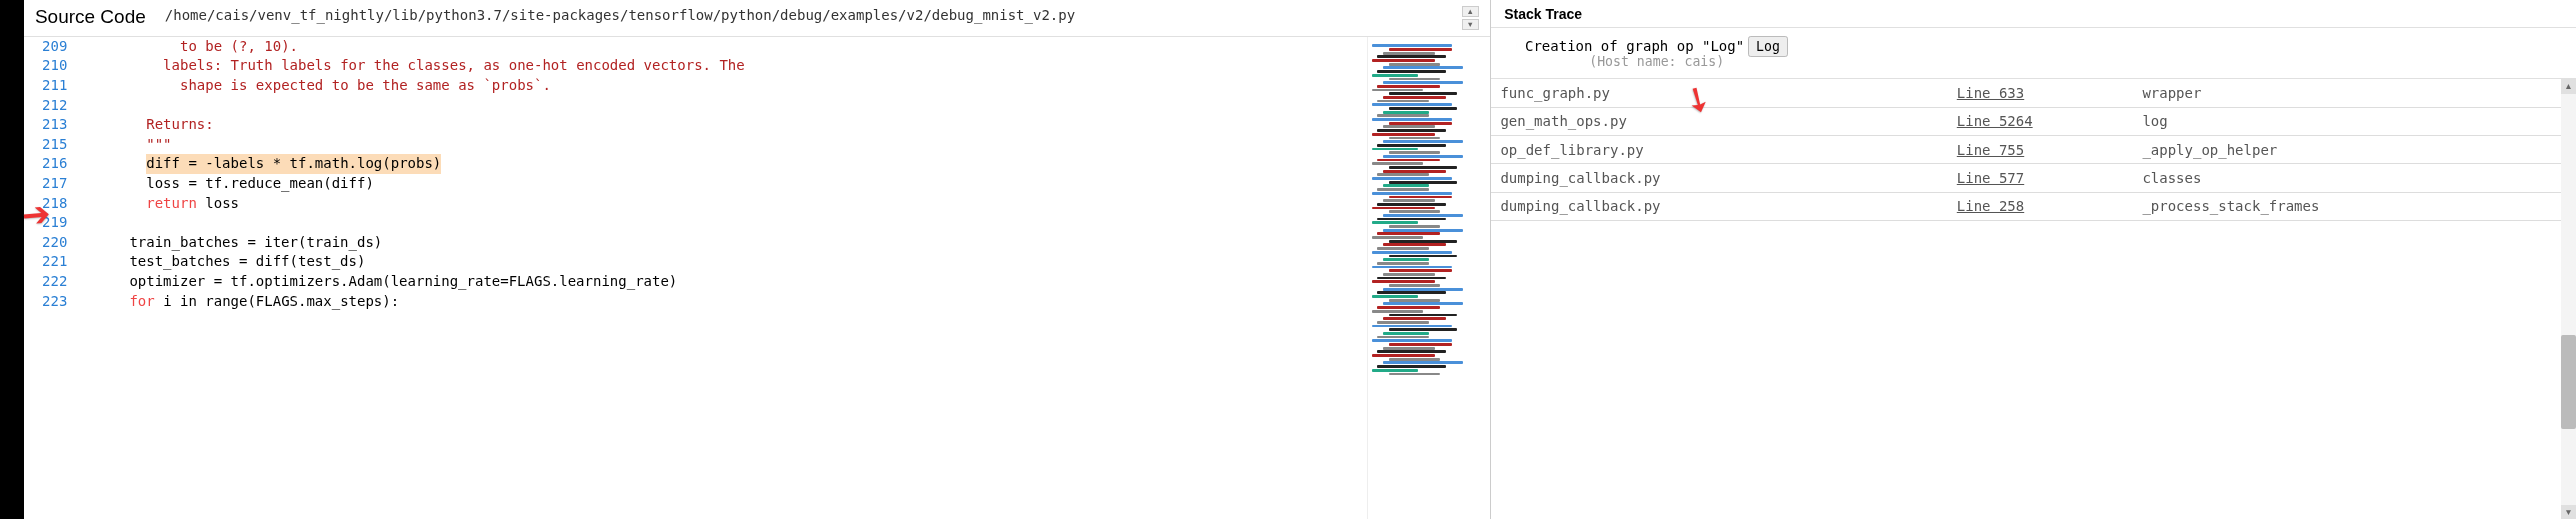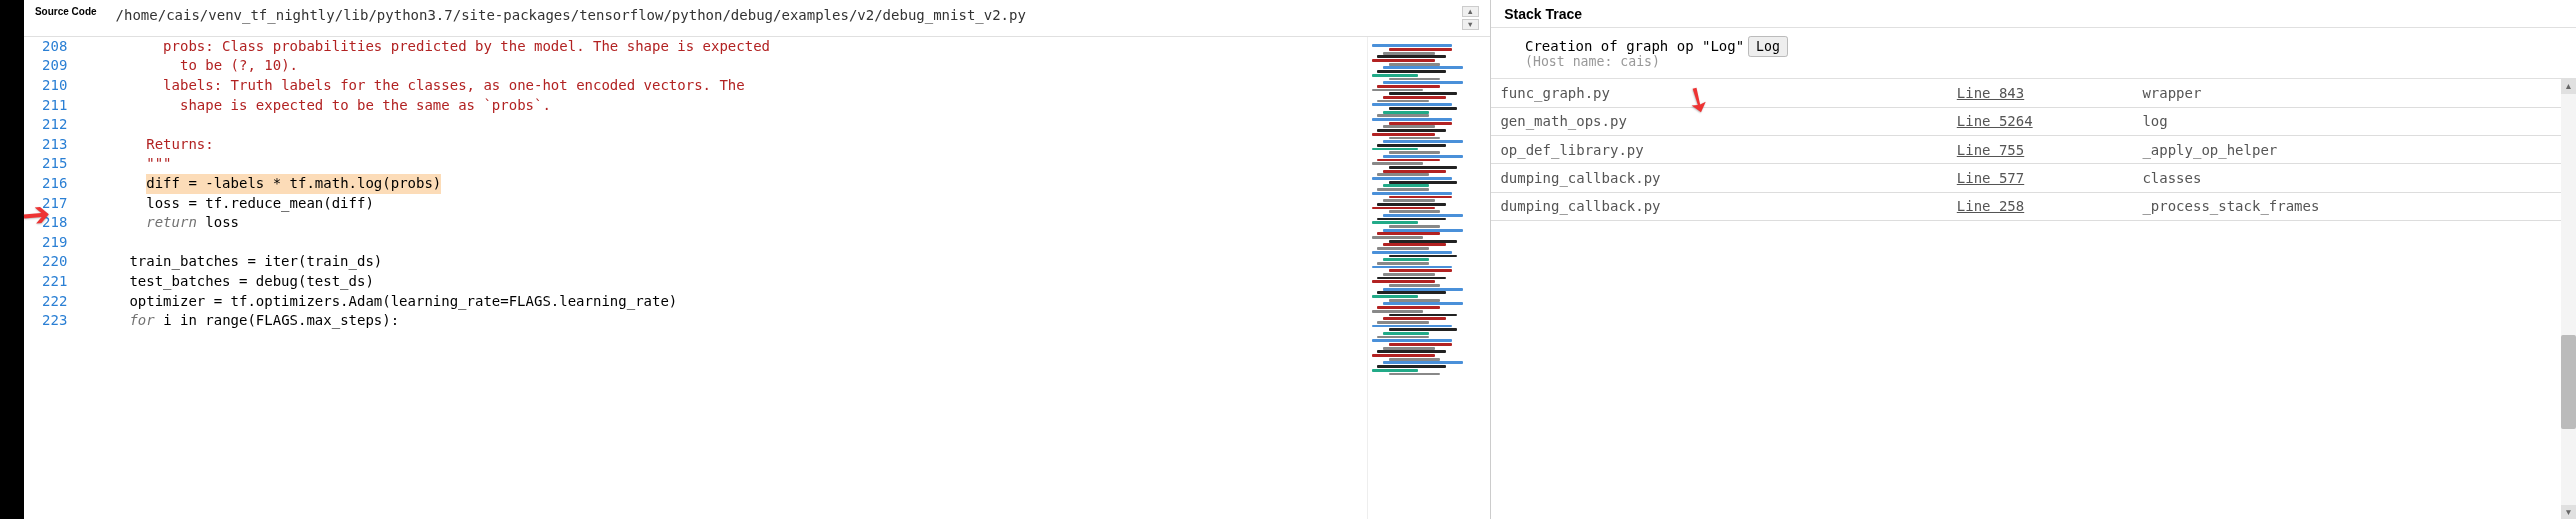--- a/index.html
+++ b/index.html
@@ -1,48 +1,48 @@
 <!DOCTYPE html>
 <html style="font-size:15px"><head>
   <meta charset="utf-8">
   <style>
     * { margin: 0; padding: 0; box-sizing: border-box; }
     body { font-family: -apple-system, BlinkMacSystemFont, "Segoe UI", Arial, sans-serif; font-size: 12.3px; background: #fff; display: flex; width: 2576px; height: 520px; overflow: hidden; }
     .left-rail { width: 23.6px; background: #000; flex-shrink: 0; }
     .source-panel { flex: 1; display: flex; flex-direction: column; border-right: 0.9px solid #ccc; position: relative; min-width: 0; }
     .panel-header { display: flex; align-items: flex-start; padding: 5.7px 11.3px; border-bottom: 0.9px solid #e0e0e0; gap: 19px; }
-    .panel-title { font-weight: 700; font-size: 10px; flex-shrink: 0; }
+    .panel-title { font-weight: 400; font-size: 19px; flex-shrink: 0; }
     .file-path { font-family: "Menlo", "Consolas", monospace; font-size: 14px; color: #333; line-height: 1.3; word-break: break-all; flex: 1; }
     .scroll-buttons { display: flex; flex-direction: column; gap: 1.9px; margin-left: auto; }
     .scroll-btn { width: 17px; height: 11.3px; background: #f0f0f0; border: 0.9px solid #ccc; font-size: 7.5px; line-height: 9.4px; text-align: center; cursor: pointer; color: #666; }
     .code-wrap { flex: 1; display: flex; overflow: hidden; }
     .code-area { flex: 1; font-family: "Menlo", "Consolas", monospace; font-size: 14px; line-height: 1.4; overflow: auto; }
     .code-row { display: flex; white-space: pre; }
     .ln { width: 57px; text-align: right; padding-right: 13.2px; color: #2a7fd4; flex-shrink: 0; user-select: none; }
     .gutter { width: 11.3px; flex-shrink: 0; }
     .hl-bar { background: #f9a663; width: 5.7px; height: 100%; }
     .code-cell { flex: 1; padding-left: 3.8px; }
     .hl-code { background: #fcdcb8; display: inline-block; }
     .tok-str { color: #b22222; }
-    .tok-kw { color: #737373; font-style: italic; }
+    .tok-kw { color: #ef4444; }
     .tok-name { color: #000; }
     .minimap { width: 123px; flex-shrink: 0; background: #fff; padding: 7.5px 3.8px; overflow: hidden; border-left: 0.9px solid #eee; }
     .mm-line { height: 2.8px; margin-bottom: 0.9px; border-radius: 0.9px; }
     .mm-c1 { background: #4a90d9; width: 70%; }
     .mm-c2 { background: #b22222; width: 55%; }
     .mm-c3 { background: #888; width: 45%; }
     .mm-c4 { background: #222; width: 60%; }
     .mm-c5 { background: #2a8; width: 40%; }
     .arrow-red { position: absolute; color: #e33; font-size: 34px; pointer-events: none; text-shadow: 0 0.9px 1.9px rgba(0,0,0,0.3); }
     .arrow-left { left: -1.9px; top: 194px; transform: rotate(-5deg); }
     .stack-panel { width: 1085px; flex-shrink: 0; display: flex; flex-direction: column; }
     .stack-header { padding: 5.7px 13.2px; font-weight: 600; font-size: 14px; border-bottom: 0.9px solid #e0e0e0; }
     .op-info { padding: 9.4px 34px 9.4px 34px; border-bottom: 0.9px solid #e0e0e0; display: flex; align-items: center; gap: 9.4px; }
     .op-text { font-family: "Menlo", "Consolas", monospace; font-size: 14px; }
-    .host-name { color: #999; font-size: 13.2px; }
+    .host-name { color: #999; font-size: 13.2px; text-align: center; }
     .log-btn { background: #eee; border: 0.9px solid #bbb; border-radius: 2.8px; padding: 1.9px 7.5px; font-family: "Menlo", "Consolas", monospace; font-size: 13.2px; cursor: pointer; }
     .stack-body { flex: 1; overflow: auto; position: relative; }
     .stack-row { display: flex; align-items: center; border-bottom: 0.9px solid #ddd; padding: 5.7px 9.4px; font-family: "Menlo", "Consolas", monospace; font-size: 14px; }
     .stack-row.dim { color: #555; }
     .stack-row.hl { background: #fcc890; }
     .stack-row.hl .sf-file { font-weight: 700; }
     .sf-file { width: 434px; }
     .sf-line { width: 189px; text-decoration: underline; cursor: pointer; }
     .sf-func { flex: 1; }
     .sf-icon { width: 17px; text-align: center; margin-right: 5.7px; text-decoration: underline; cursor: pointer; }
@@ -62,33 +62,32 @@
   <div class="panel-header">
     <span class="panel-title">Source Code</span>
     <span class="file-path">/home/cais/venv_tf_nightly/lib/python3.7/site-packages/tensorflow/python/debug/examples/v2/debug_mnist_v2.py</span>
     <div class="scroll-buttons">
       <div class="scroll-btn">▲</div>
       <div class="scroll-btn">▼</div>
     </div>
   </div>
   <div class="code-wrap">
     <div class="code-area" id="code-area">
-        <div class="code-row"><span class="ln">208</span><span class="gutter"></span><span class="code-cell">      <span class="tok-str">  probs: Class probabilities predicted by the model. The shape is expected</span></span></div>
         <div class="code-row"><span class="ln">209</span><span class="gutter"></span><span class="code-cell">      <span class="tok-str">    to be (?, 10).</span></span></div>
         <div class="code-row"><span class="ln">210</span><span class="gutter"></span><span class="code-cell">      <span class="tok-str">  labels: Truth labels for the classes, as one-hot encoded vectors. The</span></span></div>
         <div class="code-row"><span class="ln">211</span><span class="gutter"></span><span class="code-cell">      <span class="tok-str">    shape is expected to be the same as `probs`.</span></span></div>
         <div class="code-row"><span class="ln">212</span><span class="gutter"></span><span class="code-cell">      <span class="tok-str"></span></span></div>
         <div class="code-row"><span class="ln">213</span><span class="gutter"></span><span class="code-cell">      <span class="tok-str">Returns:</span></span></div>
         <div class="code-row"><span class="ln">215</span><span class="gutter"></span><span class="code-cell">      <span class="tok-str">"""</span></span></div>
         <div class="code-row"><span class="ln">216</span><span class="gutter"><span class="hl-bar"></span></span><span class="code-cell">      <span class="hl-code">diff = -labels * tf.math.log(probs)</span></span></div>
         <div class="code-row"><span class="ln">217</span><span class="gutter"></span><span class="code-cell">      loss = tf.reduce_mean(diff)</span></div>
         <div class="code-row"><span class="ln">218</span><span class="gutter"></span><span class="code-cell">      <span class="tok-kw">return</span><span class="tok-name"> loss</span></span></div>
         <div class="code-row"><span class="ln">219</span><span class="gutter"></span><span class="code-cell"></span></div>
         <div class="code-row"><span class="ln">220</span><span class="gutter"></span><span class="code-cell">    train_batches = iter(train_ds)</span></div>
-        <div class="code-row"><span class="ln">221</span><span class="gutter"></span><span class="code-cell">    test_batches = debug(test_ds)</span></div>
+        <div class="code-row"><span class="ln">221</span><span class="gutter"></span><span class="code-cell">    test_batches = diff(test_ds)</span></div>
         <div class="code-row"><span class="ln">222</span><span class="gutter"></span><span class="code-cell">    optimizer = tf.optimizers.Adam(learning_rate=FLAGS.learning_rate)</span></div>
         <div class="code-row"><span class="ln">223</span><span class="gutter"></span><span class="code-cell">    <span class="tok-kw">for</span><span class="tok-name"> i in range(FLAGS.max_steps):</span></span></div>
       </div>
     <div class="minimap" id="minimap">
         <div class="mm-line mm-c1" style="margin-left: 0px;"></div>
         <div class="mm-line mm-c2" style="margin-left: 17px;"></div>
         <div class="mm-line mm-c3" style="margin-left: 11.3px;"></div>
         <div class="mm-line mm-c4" style="margin-left: 5.7px;"></div>
         <div class="mm-line mm-c2" style="margin-left: 0px;"></div>
         <div class="mm-line mm-c3" style="margin-left: 17px;"></div>
@@ -189,21 +188,21 @@
       <div class="op-text host-name">(Host name: cais)</div>
     </div>
   </div>
   <div style="display:flex; flex:1; overflow:hidden;">
     <div class="stack-body" id="stack-body">
       <span class="arrow-red arrow-stack">➘</span>
     <div class="stack-row dim">
           <span class="sf-file">func_graph.py</span>
           <span style="display: flex; align-items: center; width: 208px;">
             <span class="sf-icon"></span>
-            <span class="sf-line">Line 843</span>
+            <span class="sf-line">Line 633</span>
           </span>
           <span class="sf-func">wrapper</span>
         </div>
         <div class="stack-row dim">
           <span class="sf-file">gen_math_ops.py</span>
           <span style="display: flex; align-items: center; width: 208px;">
             <span class="sf-icon"></span>
             <span class="sf-line">Line 5264</span>
           </span>
           <span class="sf-func">log</span>

